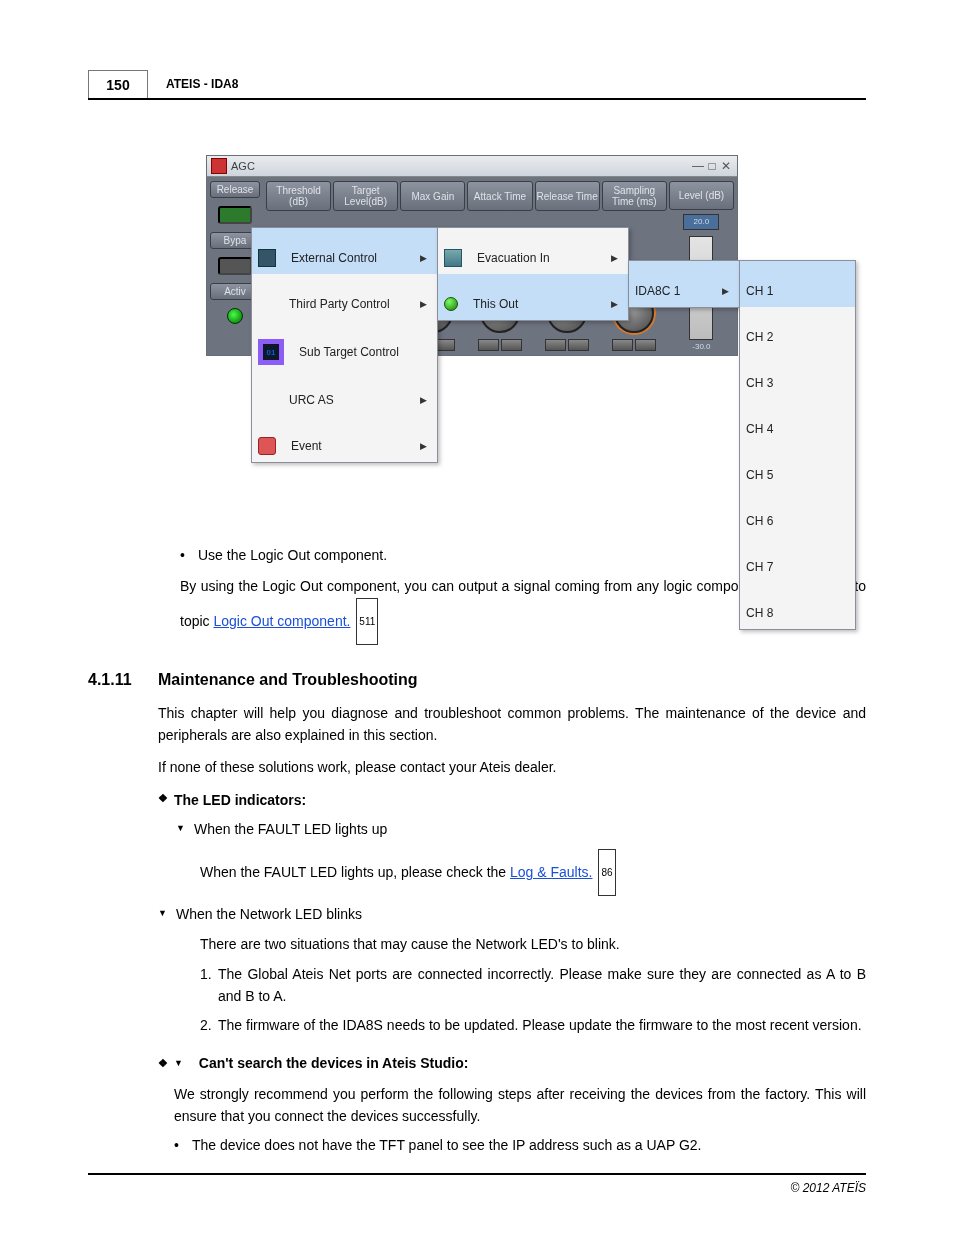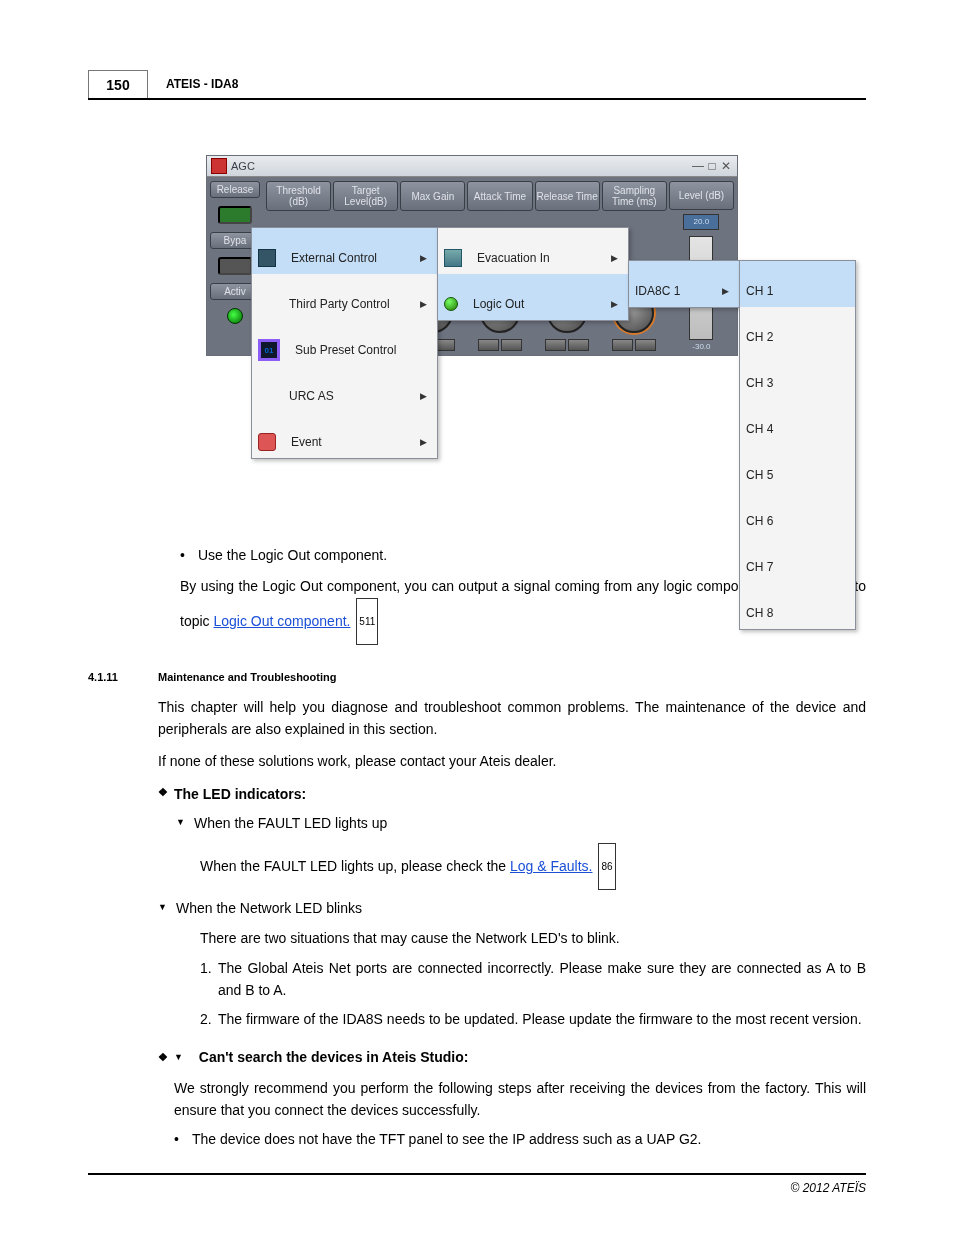--- a/index.html
+++ b/index.html
@@ -190,21 +190,21 @@
   }
   .menu-item.hl {
     background: #c4def8;
   }
   .menu-item .mi-icon {
     width: 16px; height: 16px;
     display: flex; align-items:center; justify-content:center;
     font-size: 10px;
   }
   .mi-icon.slider { background:#356; border:1px solid #134; }
-  .mi-icon.num { border:3px solid #8b5cf6; color:#06c; font-weight:bold; font-size:8px; background:#0f172a;}
+  .mi-icon.num { border:5px solid #8b5cf6; color:#06c; font-weight:bold; font-size:8px; background:#0f172a;}
   .mi-icon.event { background:#d55; border:1px solid #922; border-radius:3px;}
   .menu-item .mi-arrow { margin-left: auto; font-size: 9px; color:#333; }
   .menu1 { left: 45px; top: 72px; width: 185px; }
   .menu2 { left: 231px; top: 72px; width: 190px; }
   .menu2 .mi-icon.levels { background: linear-gradient(#7aa,#478); border:1px solid #256;}
   .menu2 .mi-icon.green { width:12px;height:12px;border-radius:50%;background:radial-gradient(circle at 35% 30%,#7f6,#270);border:1px solid #150;}
   .menu3 { left: 422px; top: 105px; width: 110px; }
   .menu4 { left: 533px; top: 105px; width: 115px; }
   
   .body-content {
@@ -229,21 +229,21 @@
     padding: 15px 2px;
     vertical-align: 1px;
     text-decoration: none;
     color: #000;
     margin-left: 2px;
   }
   .sec-row {
     display: flex;
     margin: 26px 0 14px 0;
     font-weight: bold;
-    font-size: 11px;
+    font-size: 16px;
   }
   .sec-num { width: 70px; }
   .sub-para {
     margin: 10px 0 10px 70px;
     line-height: 1.55;
     text-align: justify;
   }
   .diamond-row {
     display: flex;
     margin: 12px 0 6px 70px;
@@ -390,21 +390,21 @@
         <span>External Control</span>
         <span class="mi-arrow">▶</span>
       </div>
       <div class="menu-item">
         <span class="mi-icon"></span>
         <span>Third Party Control</span>
         <span class="mi-arrow">▶</span>
       </div>
       <div class="menu-item">
         <span class="mi-icon num">01</span>
-        <span>Sub Preset Control</span>
+        <span>Sub Target Control</span>
       </div>
       <div class="menu-item">
         <span class="mi-icon"></span>
         <span>URC AS</span>
         <span class="mi-arrow">▶</span>
       </div>
       <div class="menu-item">
         <span class="mi-icon event"></span>
         <span>Event</span>
         <span class="mi-arrow">▶</span>
@@ -412,21 +412,21 @@
     </div>
 
     <div class="menu menu2">
       <div class="menu-item">
         <span class="mi-icon levels"></span>
         <span>Evacuation In</span>
         <span class="mi-arrow">▶</span>
       </div>
       <div class="menu-item hl">
         <span class="mi-icon green"></span>
-        <span>Logic Out</span>
+        <span>This Out</span>
         <span class="mi-arrow">▶</span>
       </div>
     </div>
 
     <div class="menu menu3">
       <div class="menu-item hl">
         <span>IDA8C 1</span>
         <span class="mi-arrow">▶</span>
       </div>
     </div>

